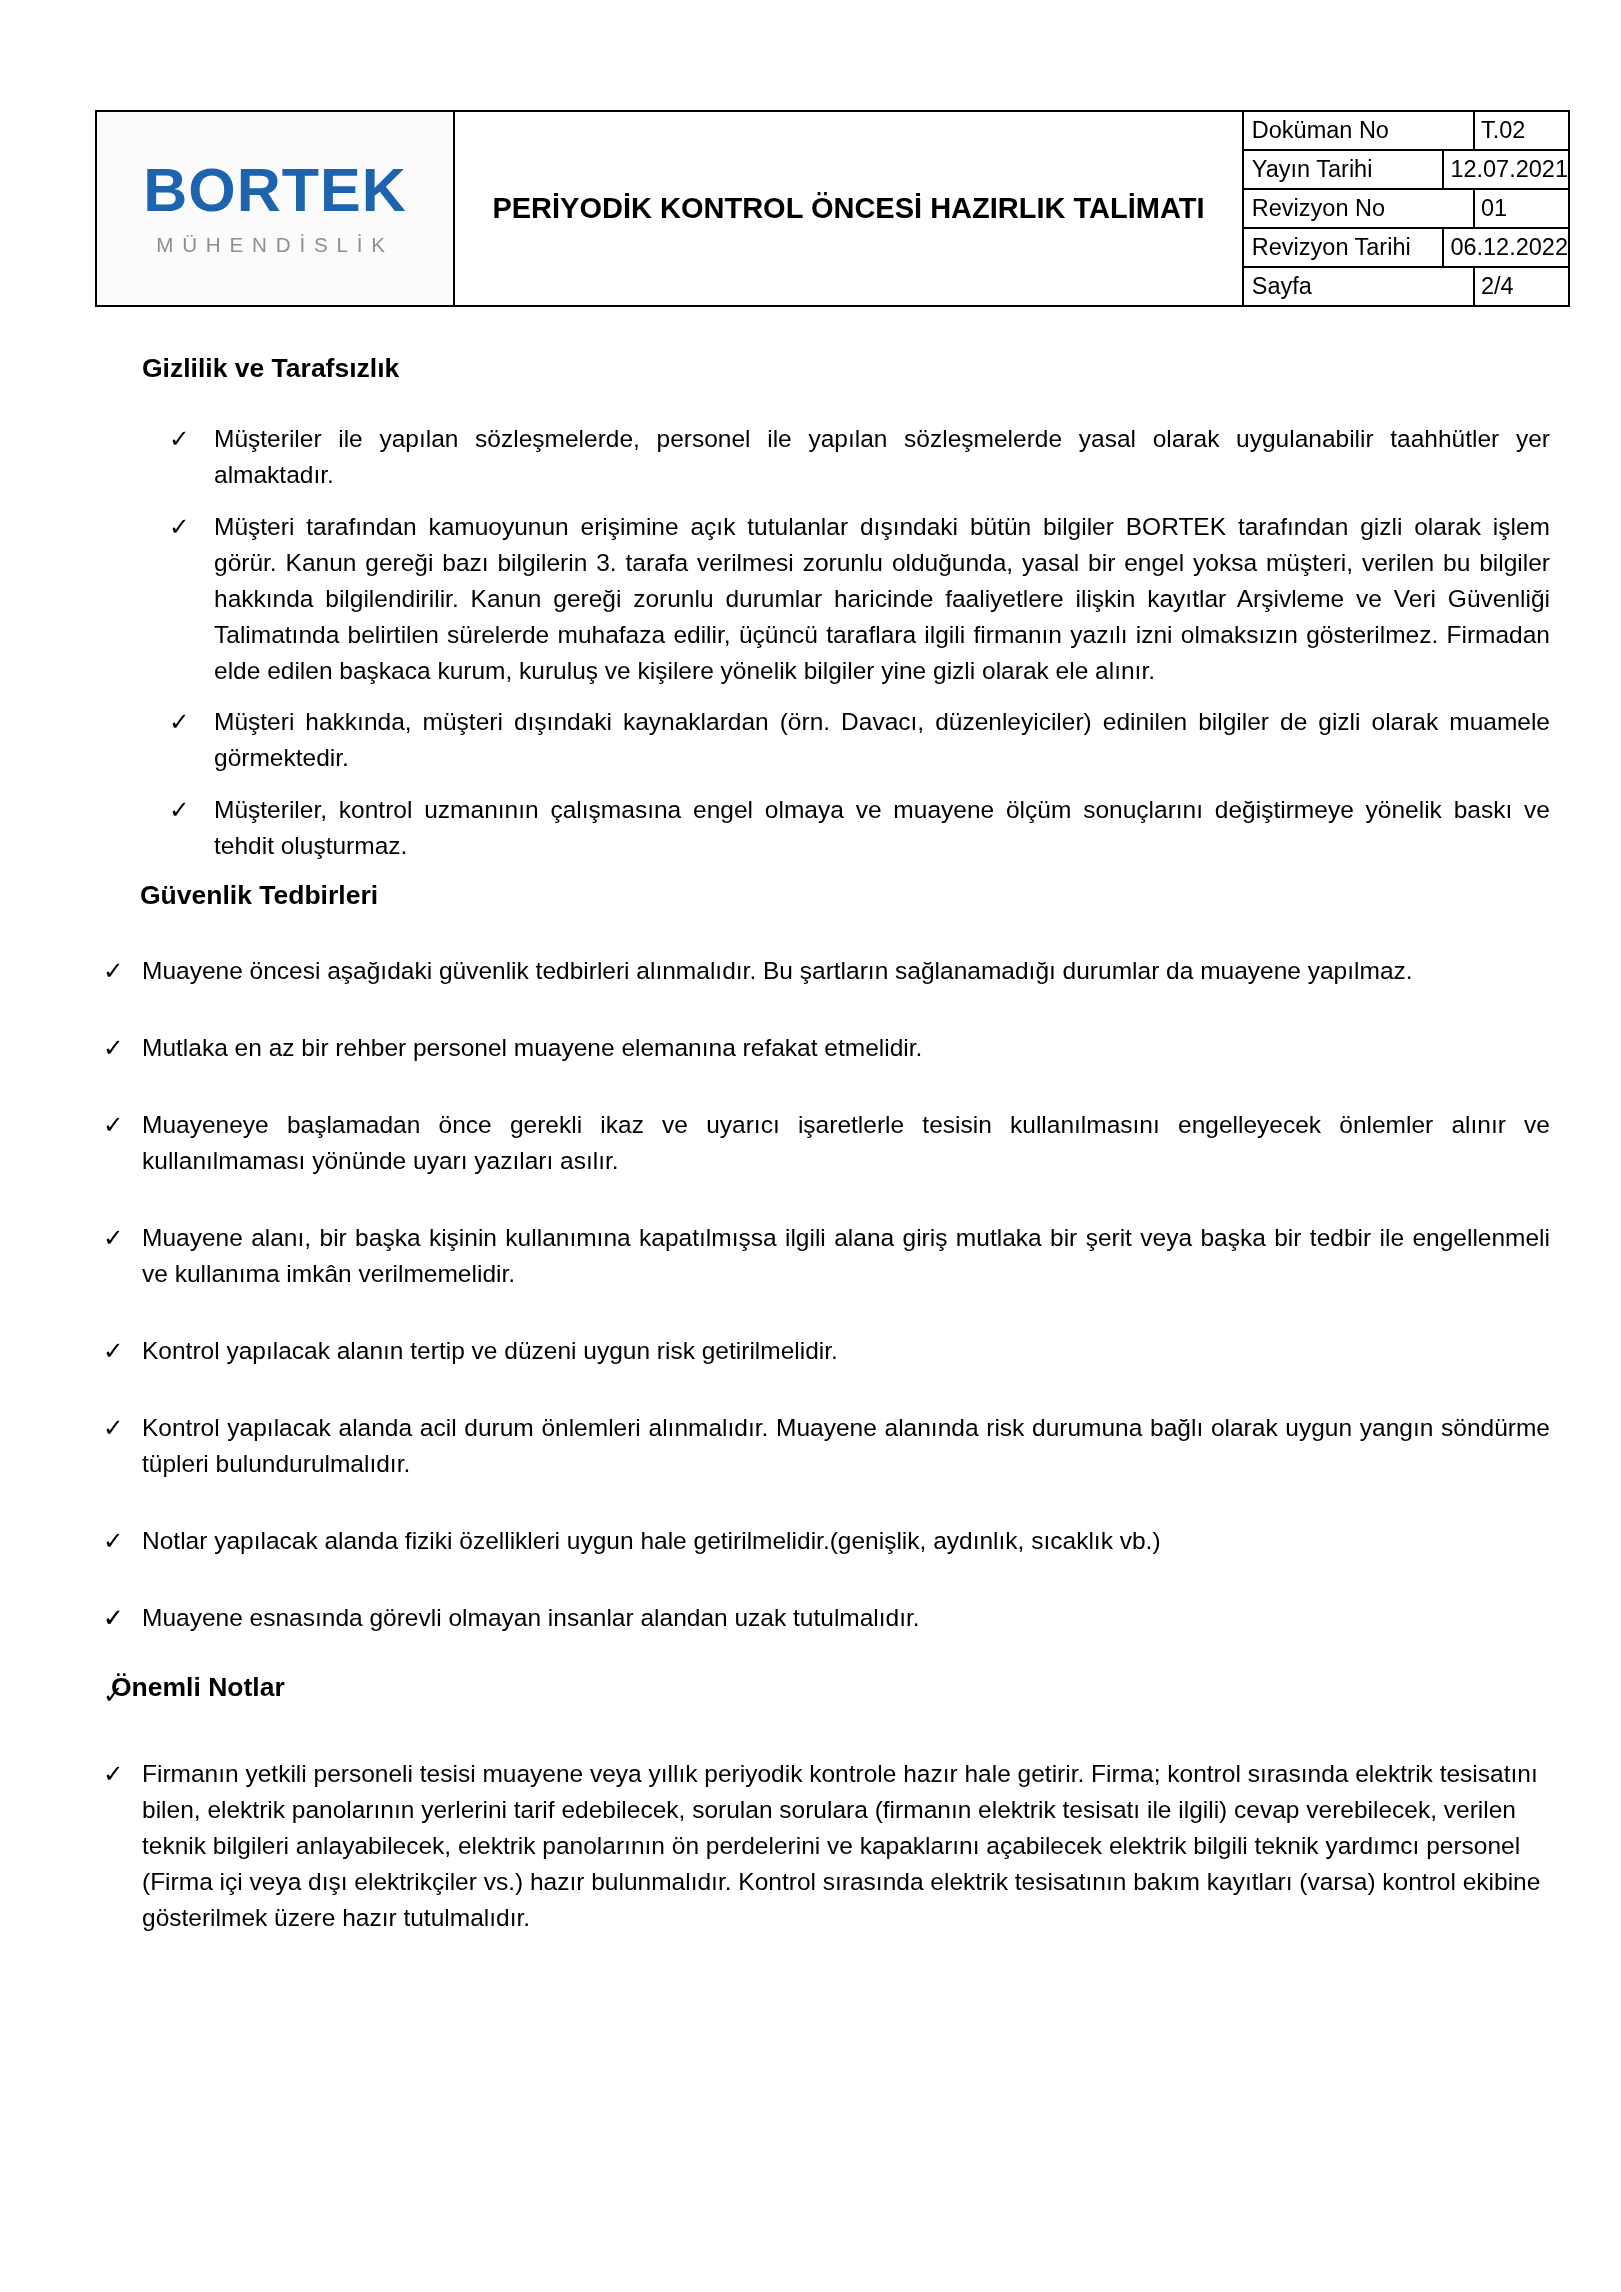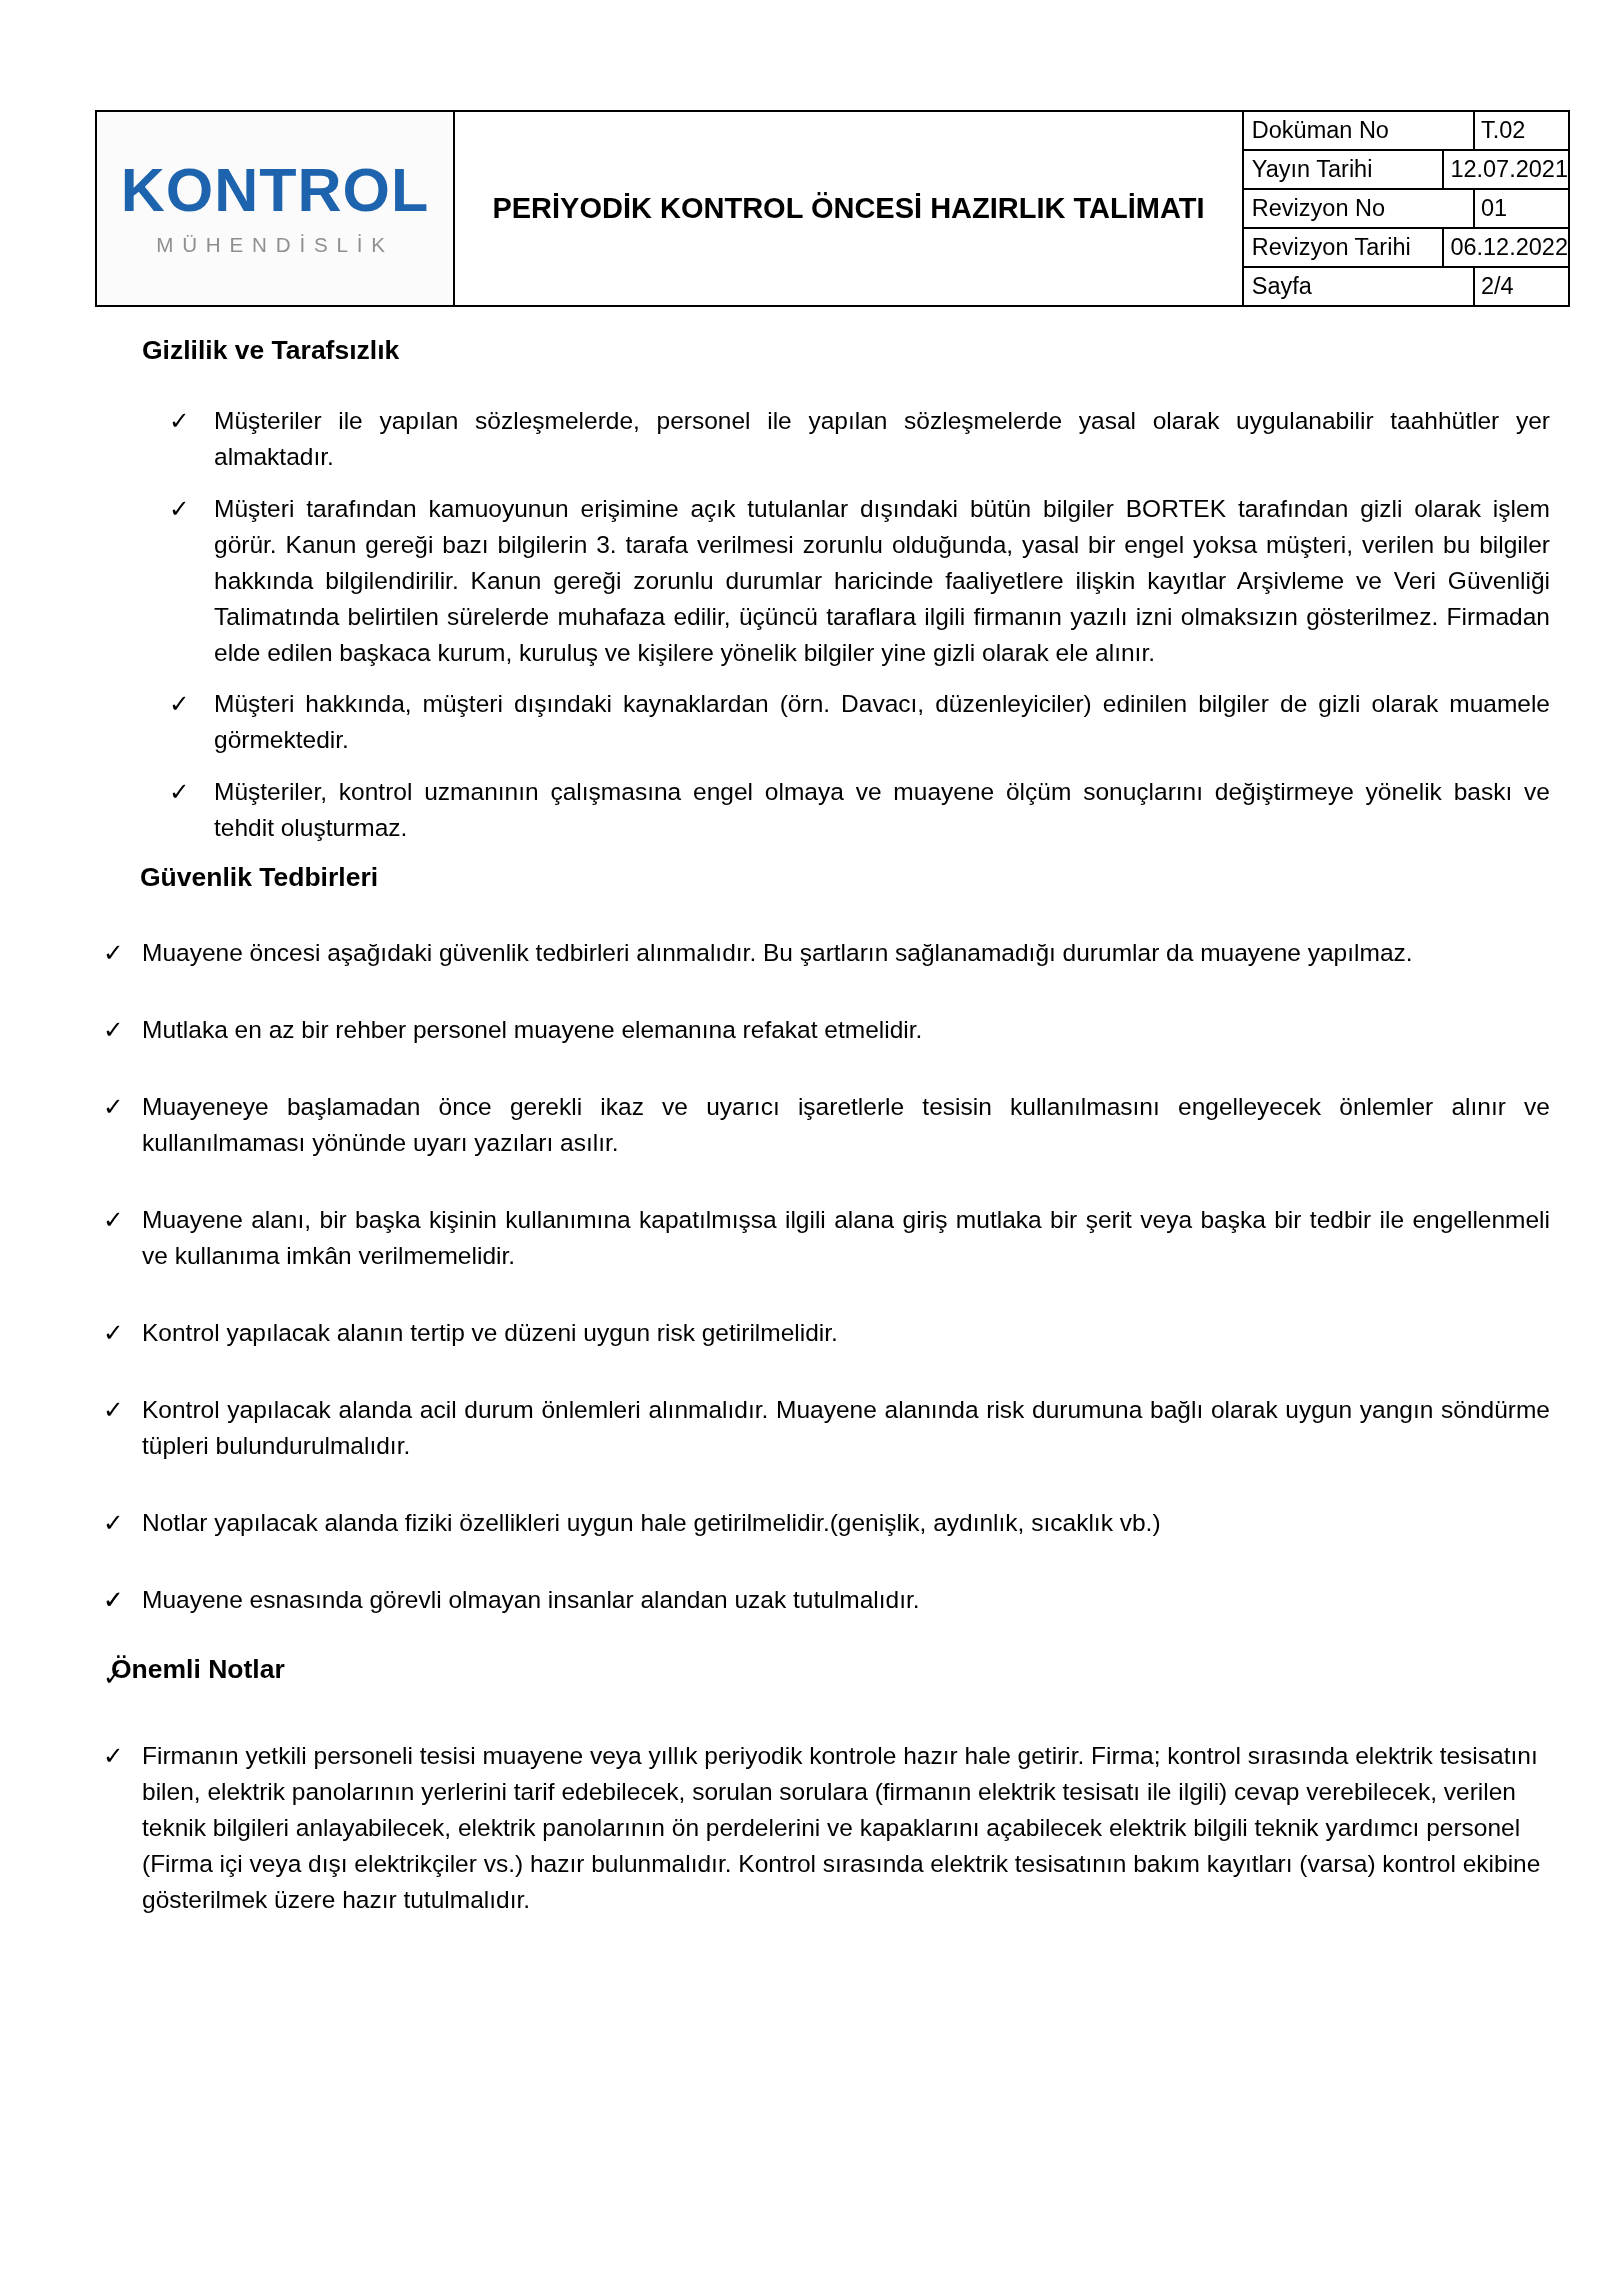--- a/index.html
+++ b/index.html
@@ -55,21 +55,21 @@
     border-right:2px solid #000;
     padding:0 0 0 7.8px; font-size:23.5px;
     display:flex; align-items:center;
   }
   .info-value {
     flex:1; padding:0 0 0 5.9px; font-size:23.5px;
     display:flex; align-items:center;
   }
 
   
-  .content { position:absolute; top:289px; left:0; right:0; }
+  .content { position:absolute; top:307px; left:0; right:0; }
 
   h2.sec-head {
     font-size:26.5px; font-weight:bold; line-height:30px;
     margin:0;
   }
   #head-1 { margin:46px 0 38px 142px; }
   #head-2 { margin:7.8px  0 43px 140px; }
   #head-3 { margin:-4.9px 0 54px 111px; }
 
   ul.bullets { list-style:none; padding:0; margin:0; }
@@ -89,21 +89,21 @@
   ul.s3 { margin:0 71px 0 103px; }
   ul.s3 li { padding-left:39px; text-align:left; }
 </style>
 </head>
 <body>
 
 <div class="page">
 
   <div class="header-table">
     <div class="logo-cell">
-      <div class="logo-brand">KONTROL</div>
+      <div class="logo-brand">BORTEK</div>
       <div class="logo-sub">MÜHENDİSLİK</div>
     </div>
     <div class="title-cell">PERİYODİK KONTROL ÖNCESİ HAZIRLIK TALİMATI</div>
     <div class="info-cell">
       <div class="info-row">
         <div class="info-label">Doküman No</div>
         <div class="info-value">T.02</div>
       </div>
       <div class="info-row">
         <div class="info-label">Yayın Tarihi</div>

